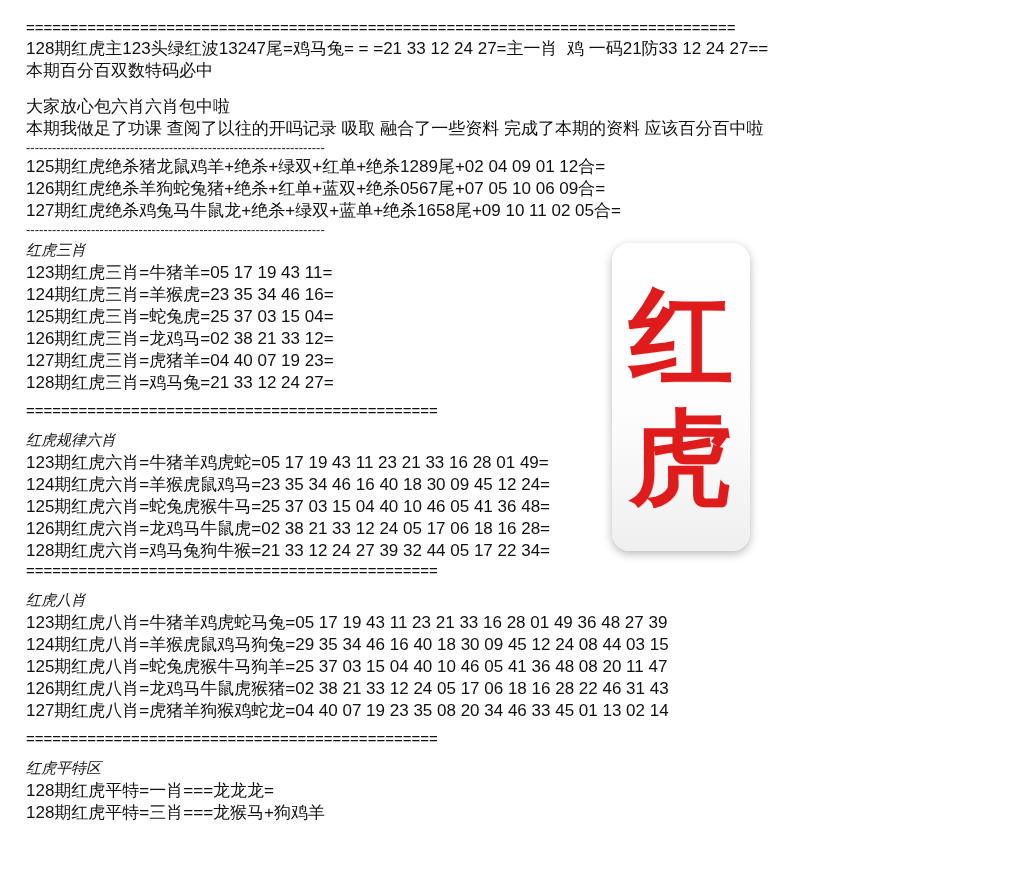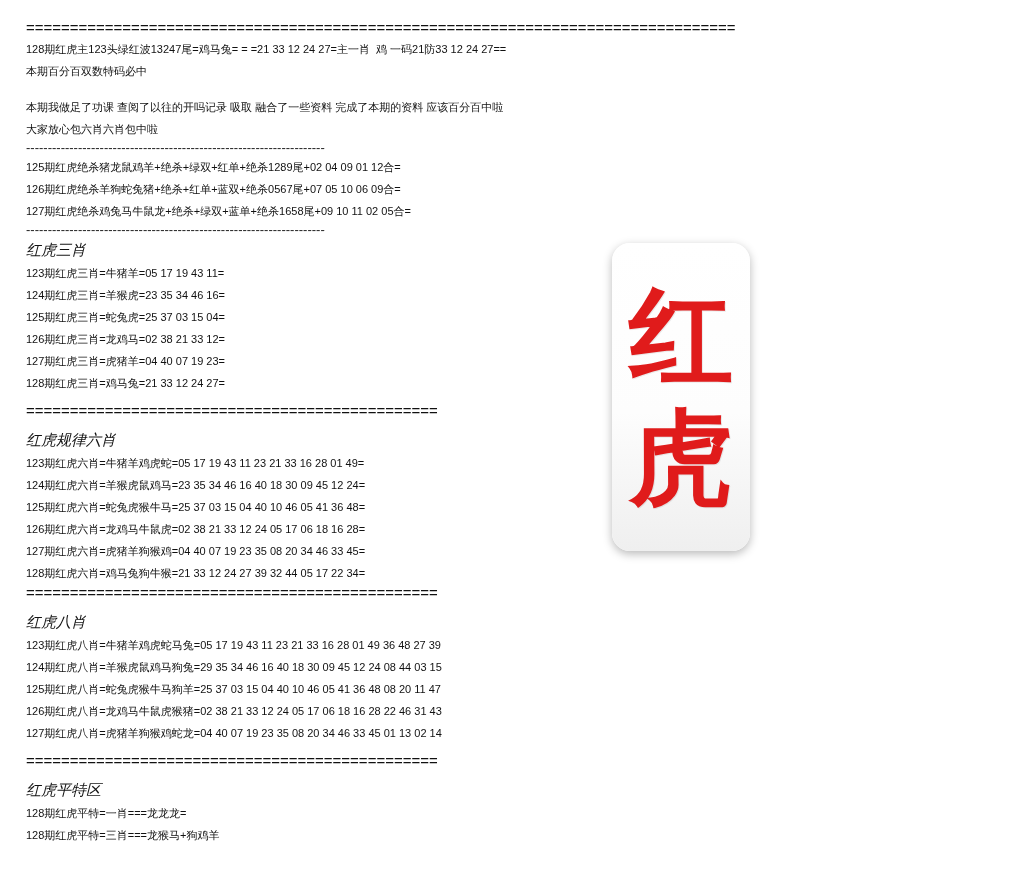--- a/index.html
+++ b/index.html
@@ -16,21 +16,21 @@
     overflow: hidden;
   }
   .page {
     position: relative;
     width: 1022px;
     height: 873px;
     box-sizing: border-box;
     padding: 18px 22px 0 26px;
   }
   .line {
-    font-size: 11px;
+    font-size: 17px;
     line-height: 22px;
     white-space: pre;
     letter-spacing: 0px;
   }
   .rule {
     font-size: 15px;
     line-height: 20px;
     white-space: pre;
     overflow: hidden;
     color: #111;
@@ -96,22 +96,22 @@
   </div>
 
   <div class="content">
 
     <div class="rule">=================================================================================</div>
     <div class="line">128期红虎主123头绿红波13247尾=鸡马兔= = =21 33 12 24 27=主一肖  鸡 一码21防33 12 24 27==</div>
     <div class="line">本期百分百双数特码必中</div>
 
     <div class="spacer-md"></div>
 
+    <div class="line">大家放心包六肖六肖包中啦</div>
     <div class="line">本期我做足了功课 查阅了以往的开吗记录 吸取 融合了一些资料 完成了本期的资料 应该百分百中啦</div>
-    <div class="line">大家放心包六肖六肖包中啦</div>
 
     <div class="dashes">---------------------------------------------------------------------</div>
 
     <div class="line">125期红虎绝杀猪龙鼠鸡羊+绝杀+绿双+红单+绝杀1289尾+02 04 09 01 12合=</div>
     <div class="line">126期红虎绝杀羊狗蛇兔猪+绝杀+红单+蓝双+绝杀0567尾+07 05 10 06 09合=</div>
     <div class="line">127期红虎绝杀鸡兔马牛鼠龙+绝杀+绿双+蓝单+绝杀1658尾+09 10 11 02 05合=</div>
 
     <div class="dashes">---------------------------------------------------------------------</div>
 
     <div class="section-title">红虎三肖</div>
@@ -124,21 +124,20 @@
 
     <div class="spacer-sm"></div>
     <div class="eq-short">===============================================</div>
     <div class="spacer-sm"></div>
 
     <div class="section-title">红虎规律六肖</div>
     <div class="line">123期红虎六肖=牛猪羊鸡虎蛇=05 17 19 43 11 23 21 33 16 28 01 49=</div>
     <div class="line">124期红虎六肖=羊猴虎鼠鸡马=23 35 34 46 16 40 18 30 09 45 12 24=</div>
     <div class="line">125期红虎六肖=蛇兔虎猴牛马=25 37 03 15 04 40 10 46 05 41 36 48=</div>
     <div class="line">126期红虎六肖=龙鸡马牛鼠虎=02 38 21 33 12 24 05 17 06 18 16 28=</div>
-    <div class="line">127期红虎六肖=虎猪羊狗猴鸡=04 40 07 19 23 35 08 20 34 46 33 45=</div>
     <div class="line">128期红虎六肖=鸡马兔狗牛猴=21 33 12 24 27 39 32 44 05 17 22 34=</div>
 
     <div class="eq-short">===============================================</div>
     <div class="spacer-sm"></div>
 
     <div class="section-title">红虎八肖</div>
     <div class="line">123期红虎八肖=牛猪羊鸡虎蛇马兔=05 17 19 43 11 23 21 33 16 28 01 49 36 48 27 39</div>
     <div class="line">124期红虎八肖=羊猴虎鼠鸡马狗兔=29 35 34 46 16 40 18 30 09 45 12 24 08 44 03 15</div>
     <div class="line">125期红虎八肖=蛇兔虎猴牛马狗羊=25 37 03 15 04 40 10 46 05 41 36 48 08 20 11 47</div>
     <div class="line">126期红虎八肖=龙鸡马牛鼠虎猴猪=02 38 21 33 12 24 05 17 06 18 16 28 22 46 31 43</div>

